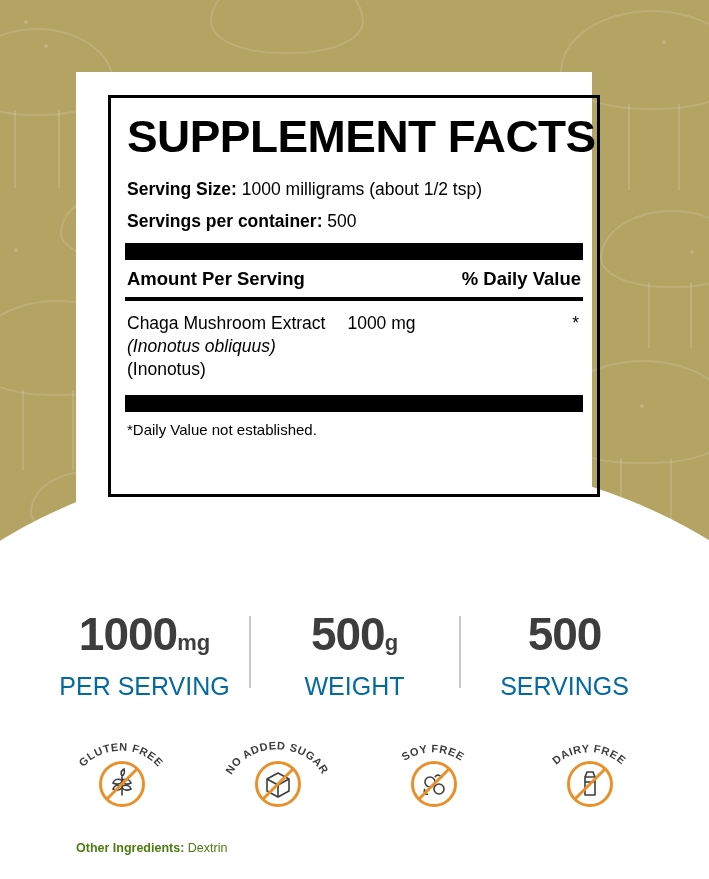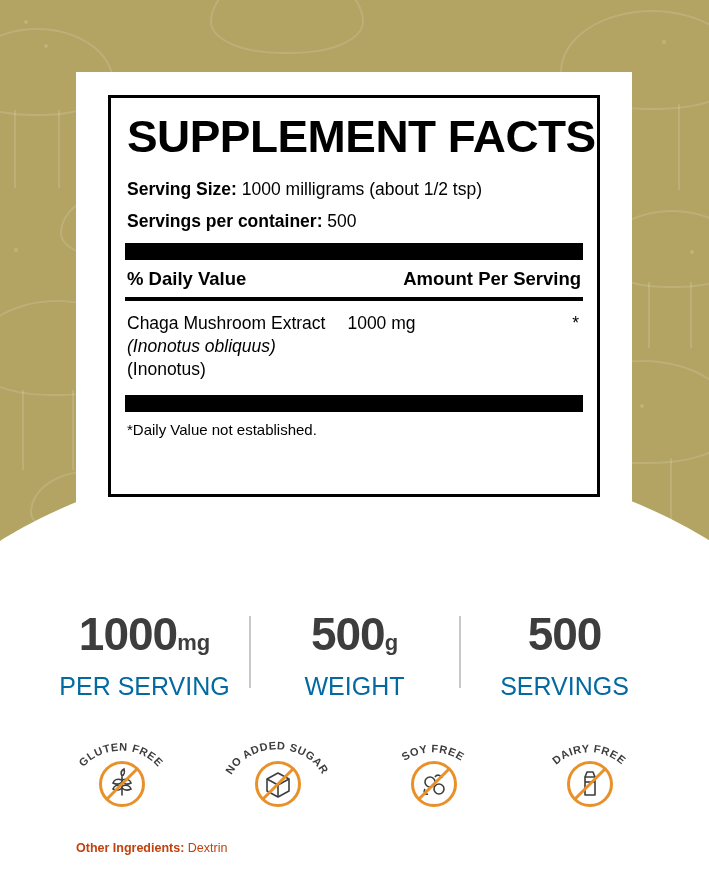--- a/index.html
+++ b/index.html
@@ -46,21 +46,21 @@
     width: 990px;
     height: 300px;
     background: #ffffff;
     border-radius: 50% 50% 0 0 / 100% 100% 0 0;
   }
 
   
   #facts-card {
     position: absolute;
     left: 76px; top: 72px;
-    width: 556px; height: 448px;
+    width: 516px; height: 448px;
     background: #ffffff;
     box-sizing: border-box;
   }
   #facts-inner {
     position: absolute;
     left: 32px; top: 23px;
     width: 492px; height: 402px;
     border: 3px solid #000;
     box-sizing: border-box;
     padding: 6px 12px 0 12px;
@@ -214,21 +214,21 @@
     width: 46px; height: 46px;
   }
 
   
   #footer {
     position: absolute;
     left: 76px;
     top: 840px;
     font-size: 12.5px;
     line-height: 17px;
-    color: #c2410c;
+    color: #4d7c0f;
   }
   #footer .lbl { font-weight: bold; }
 </style>
 </head>
 <body>
 
 <div id="top-panel">
 
   <div class="mush" style="left:-40px;  top:28px;  width:150px; height:84px;"></div>
   <div class="stem" style="left:14px;   top:110px; width:42px;  height:78px;"></div>
@@ -270,22 +270,22 @@
     </div>
 
     <div class="sf-line" id="sf-percontainer">
       <span class="sf-bold">Servings per container:</span>
       <span>500</span>
     </div>
 
     <div class="bar-thick"></div>
 
     <div id="amount-row">
+      <span>Amount Per Serving</span>
       <span>% Daily Value</span>
-      <span>Amount Per Serving</span>
     </div>
 
     <div class="rule-med"></div>
 
     <div id="ing-block">
       <div id="ing-name-row">
         <span id="ing-name">Chaga Mushroom Extract</span>
         <span id="ing-amount">1000 mg</span>
       </div>
       <div id="ing-dv">*</div>

